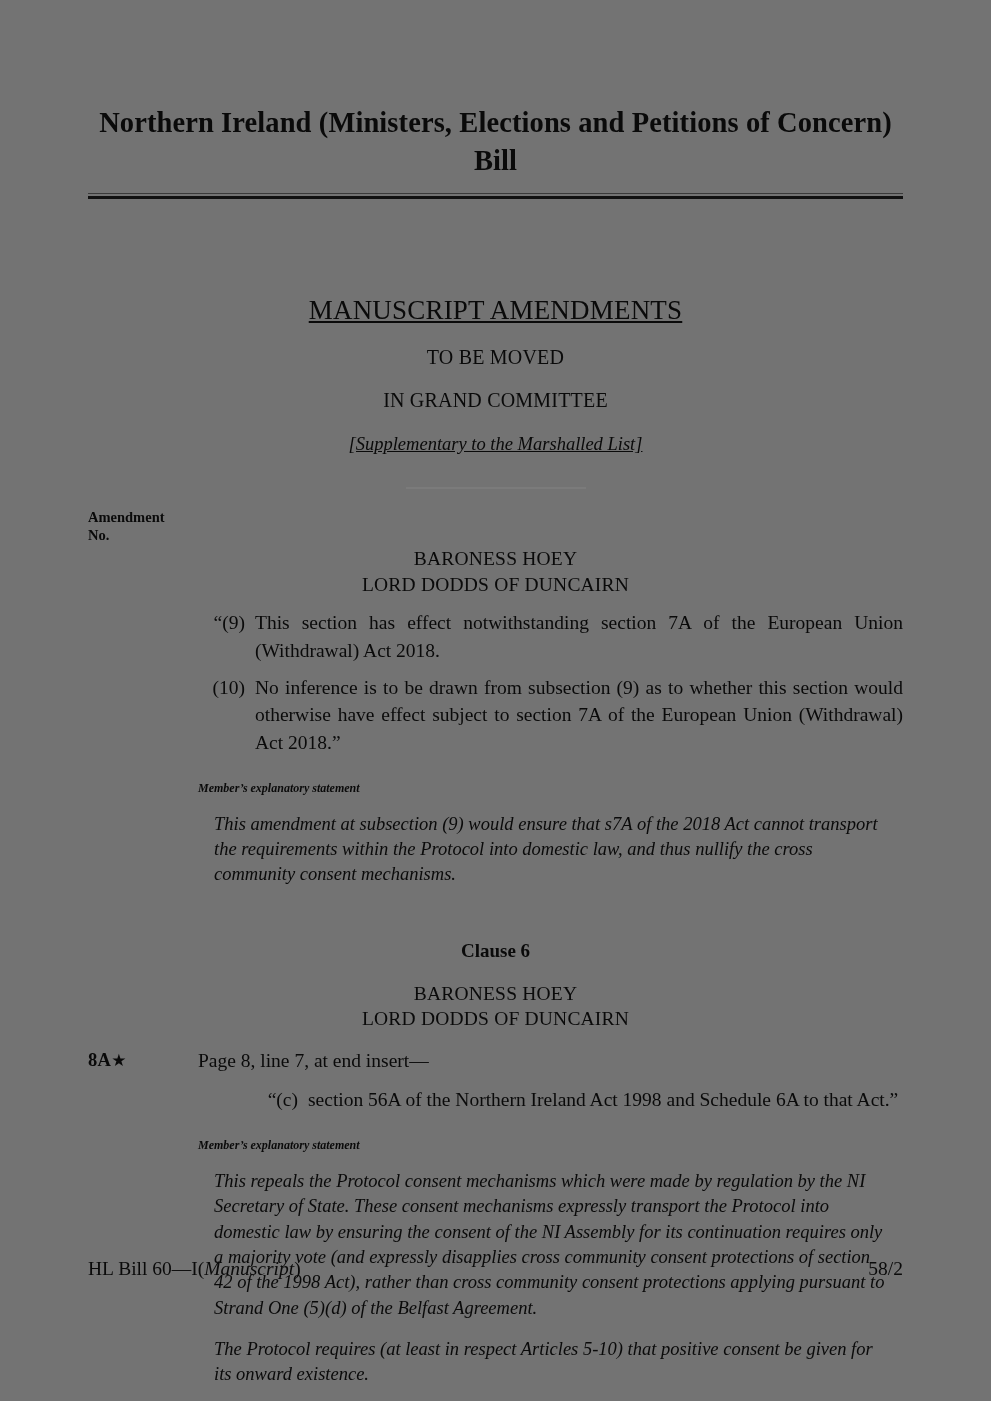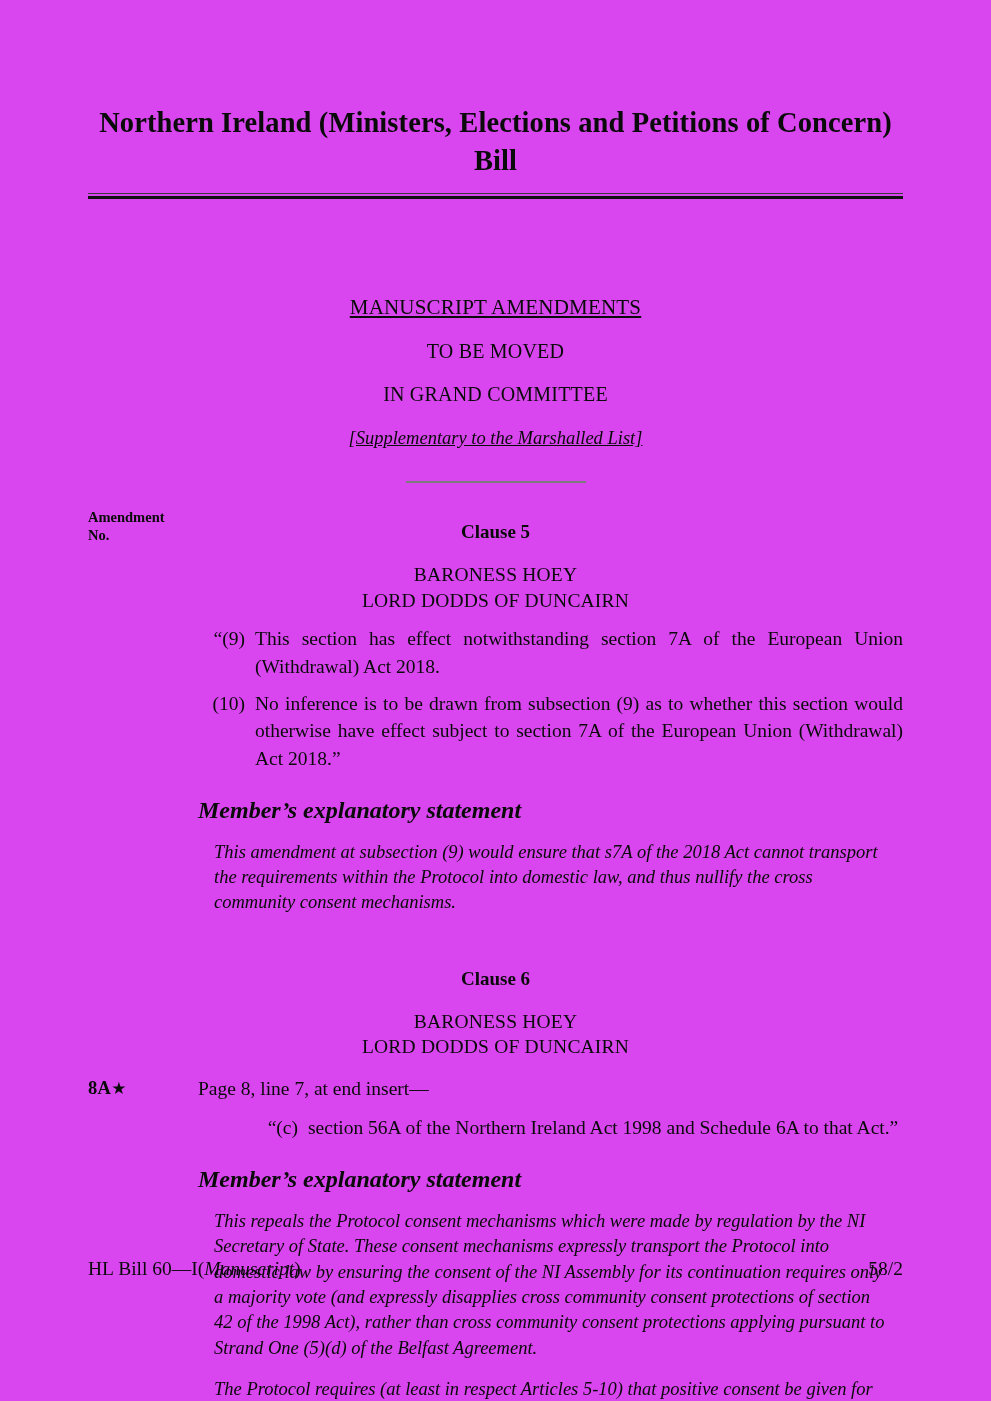--- a/index.html
+++ b/index.html
@@ -10,21 +10,21 @@
   body {
     font-family: "Liberation Serif", "DejaVu Serif", serif;
     color: #0a0a0a;
     -webkit-font-smoothing: antialiased;
   }
   .page {
     position: relative;
     width: 991px;
     height: 1401px;
     margin: 0 auto;
-    background: #d946ef;
+    background: #737373;
     overflow: hidden;
   }
   
   .content {
     position: absolute;
     left: 88px;
     top: 0;
     width: 815px;
     height: 1401px;
   }
@@ -44,21 +44,21 @@
     border-bottom: 3px solid #111111;
     height: 2px;
     box-sizing: content-box;
   }
   
   .heading-block {
     margin-top: 96px;
     text-align: center;
   }
   .heading-main {
-    font-size: 21px;
+    font-size: 27px;
     letter-spacing: 0.2px;
     text-decoration: underline;
     text-underline-offset: 2px;
     display: inline-block;
     font-family: Liberation Serif, serif;
   }
   .heading-line {
     font-size: 20px;
     margin-top: 20px;
     letter-spacing: 0.2px;
@@ -151,21 +151,21 @@
     padding-left: 45px;
   }
   .insert-list.deep .insert-item .marker {
     width: 35px;
   }
   
   .explan {
     margin: 24px 0 0 110px;
   }
   .explan-title {
-    font-size: 24px;
+    font-size: 12px;
     font-weight: bold;
     font-style: italic;
     margin: 0;
   }
   .explan-body {
     font-size: 18.5px;
     font-style: italic;
     line-height: 1.37;
     margin: 16px;
   }
@@ -200,21 +200,20 @@
       <div class="heading-line">IN GRAND COMMITTEE</div>
       <div class="heading-sub">[Supplementary to the Marshalled List]</div>
       <div class="short-rule"></div>
     </div>
 
     <div class="amend-col-label"><span>Amendment</span><br><span>No.</span></div>
 
     <div style="height:38px"></div>
 
     <div class="clause-section">
-      <div class="clause-title">Clause 5</div>
       <div class="members">
         <div>BARONESS HOEY</div>
         <div>LORD DODDS OF DUNCAIRN</div>
       </div>
 
 
       <div class="insert-list">
         <div class="insert-item">
           <span class="marker">“(9)</span>
           <span>This section has effect notwithstanding section 7A of the European Union (Withdrawal) Act 2018.</span>

